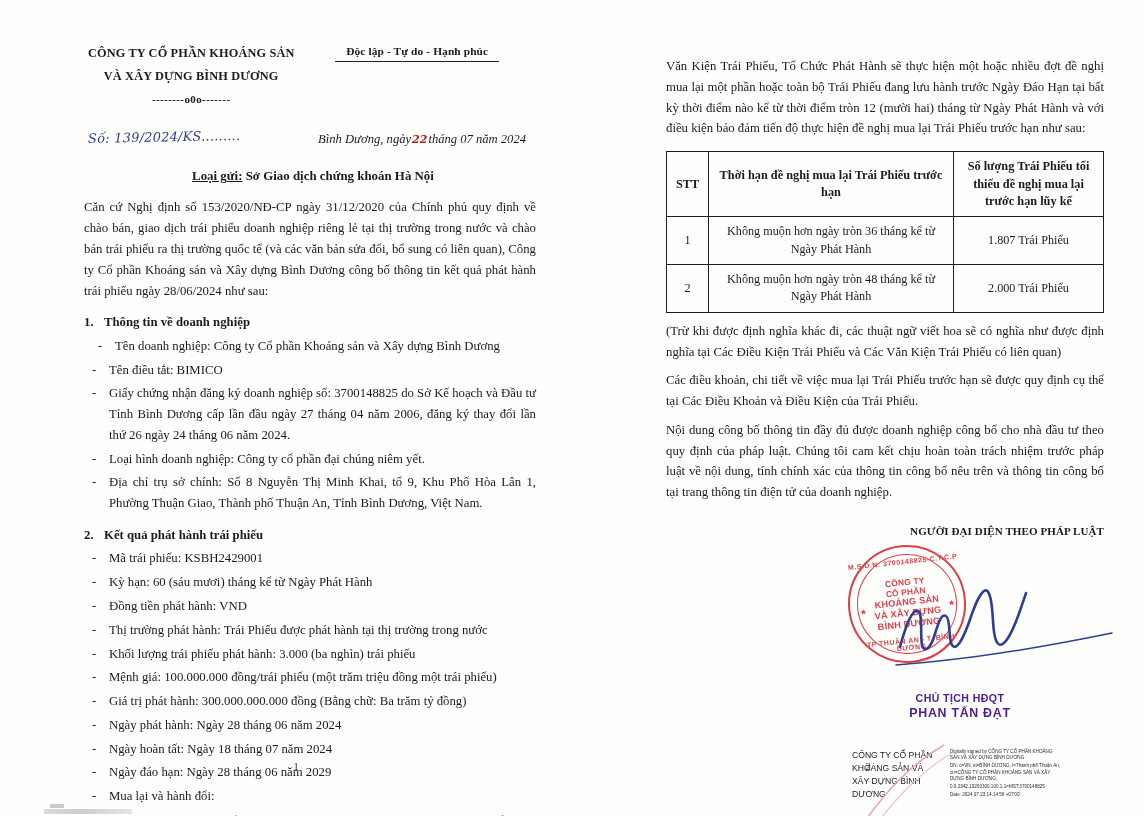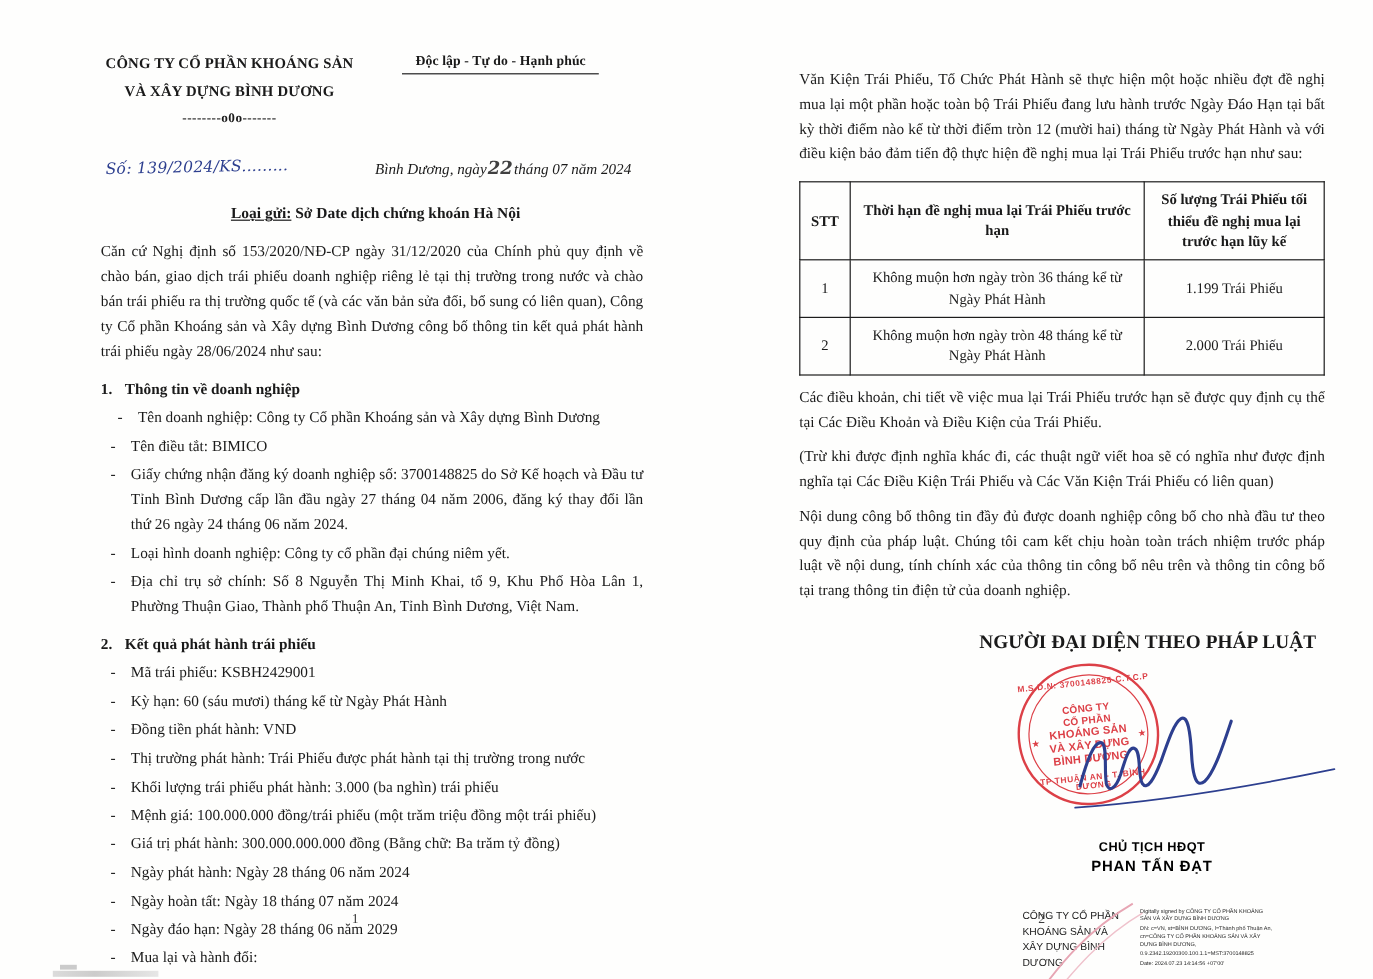--- a/index.html
+++ b/index.html
@@ -99,22 +99,22 @@
   .place-date {
     font-style: italic;
     font-size: 12.6px;
     white-space: nowrap;
     padding-right: 10px;
   }
   .hand-day {
     font-family: "DejaVu Serif", serif;
     font-style: italic;
     font-weight: bold;
-    color: #404040;
-    font-size: 15px;
+    color: #b91c1c;
+    font-size: 11px;
     padding: 0 1px;
   }
 
   
   .addressee {
     text-align: center;
     font-weight: bold;
     font-size: 12.9px;
     margin-top: 22px;
     margin-left: 6px;
@@ -182,23 +182,23 @@
   table.repurchase td.idx { width: 42px; }
   table.repurchase td.qty, table.repurchase th.qty { width: 150px; }
 
   
   .sign-zone {
     margin-top: 20px;
     position: relative;
     height: 240px;
   }
   .sign-head {
-    text-align: left;
-    font-weight: bold;
-    font-size: 16px;
+    text-align: right;
+    font-weight: bold;
+    font-size: 11px;
     line-height: 1.62;
     margin-left: 150px;
     letter-spacing: .1px;
   }
 
   .stamp-area {
     position: relative;
     height: 160px;
     margin-top: 2px;
   }
@@ -268,21 +268,21 @@
     top: 26px;
     width: 230px;
     height: 110px;
     pointer-events: none;
   }
 
   .sign-name {
     text-align: center;
     margin-left: 150px;
     margin-top: -12px;
-    color: #000000;
+    color: #4c1d95;
     font-family: "Liberation Sans", sans-serif;
     font-weight: bold;
     line-height: 1.38;
   }
   .sign-role { font-size: 10.6px; letter-spacing: .4px; }
   .sign-person { font-size: 12.4px; letter-spacing: .7px; }
 
   
   .digital-sig {
     display: flex;
@@ -367,21 +367,21 @@
         </div>
       </div>
 
       <div class="ref-row">
         <div class="doc-number">Số: 139/2024/KS.........</div>
         <div class="place-date"><span>Bình Dương, ngày</span><span class="hand-day">22</span><span>tháng 07 năm 2024</span></div>
       </div>
 
       <div class="addressee">
         <span class="u">Loại gửi:</span>
-        <span>Sở Date dịch chứng khoán Hà Nội</span>
+        <span>Sở Giao dịch chứng khoán Hà Nội</span>
       </div>
 
       <div class="para">Căn cứ Nghị định số 153/2020/NĐ-CP ngày 31/12/2020 của Chính phủ quy định về chào bán, giao dịch trái phiếu doanh nghiệp riêng lẻ tại thị trường trong nước và chào bán trái phiếu ra thị trường quốc tế (và các văn bản sửa đổi, bổ sung có liên quan), Công ty Cổ phần Khoáng sản và Xây dựng Bình Dương công bố thông tin kết quả phát hành trái phiếu ngày 28/06/2024 như sau:</div>
 
       <div class="section-title">
         <span class="num">1.</span>
         <span>Thông tin về doanh nghiệp</span>
       </div>
       <ul class="bullets" id="s1-list">
           <li class="sub-item">
@@ -473,32 +473,32 @@
           <tr>
             <th class="idx">STT</th>
             <th>Thời hạn đề nghị mua lại Trái Phiếu trước hạn</th>
             <th class="qty">Số lượng Trái Phiếu tối thiểu đề nghị mua lại trước hạn lũy kế</th>
           </tr>
         </thead>
         <tbody id="repurchase-body">
             <tr>
               <td class="idx">1</td>
               <td>Không muộn hơn ngày tròn 36 tháng kể từ Ngày Phát Hành</td>
-              <td class="qty">1.199 Trái Phiếu</td>
+              <td class="qty">1.807 Trái Phiếu</td>
             </tr>
             <tr>
               <td class="idx">2</td>
               <td>Không muộn hơn ngày tròn 48 tháng kể từ Ngày Phát Hành</td>
               <td class="qty">2.000 Trái Phiếu</td>
             </tr>
           </tbody>
       </table>
 
+      <div class="para para-tight">(Trừ khi được định nghĩa khác đi, các thuật ngữ viết hoa sẽ có nghĩa như được định nghĩa tại Các Điều Kiện Trái Phiếu và Các Văn Kiện Trái Phiếu có liên quan)</div>
       <div class="para para-tight">Các điều khoản, chi tiết về việc mua lại Trái Phiếu trước hạn sẽ được quy định cụ thể tại Các Điều Khoản và Điều Kiện của Trái Phiếu.</div>
-      <div class="para para-tight">(Trừ khi được định nghĩa khác đi, các thuật ngữ viết hoa sẽ có nghĩa như được định nghĩa tại Các Điều Kiện Trái Phiếu và Các Văn Kiện Trái Phiếu có liên quan)</div>
       <div class="para para-tight">Nội dung công bố thông tin đầy đủ được doanh nghiệp công bố cho nhà đầu tư theo quy định của pháp luật. Chúng tôi cam kết chịu hoàn toàn trách nhiệm trước pháp luật về nội dung, tính chính xác của thông tin công bố nêu trên và thông tin công bố tại trang thông tin điện tử của doanh nghiệp.</div>
 
       <div class="sign-zone">
         <div class="sign-head">
           <div>NGƯỜI ĐẠI DIỆN THEO PHÁP LUẬT</div>
         </div>
 
         <div class="stamp-area">
 
           <div class="seal">

